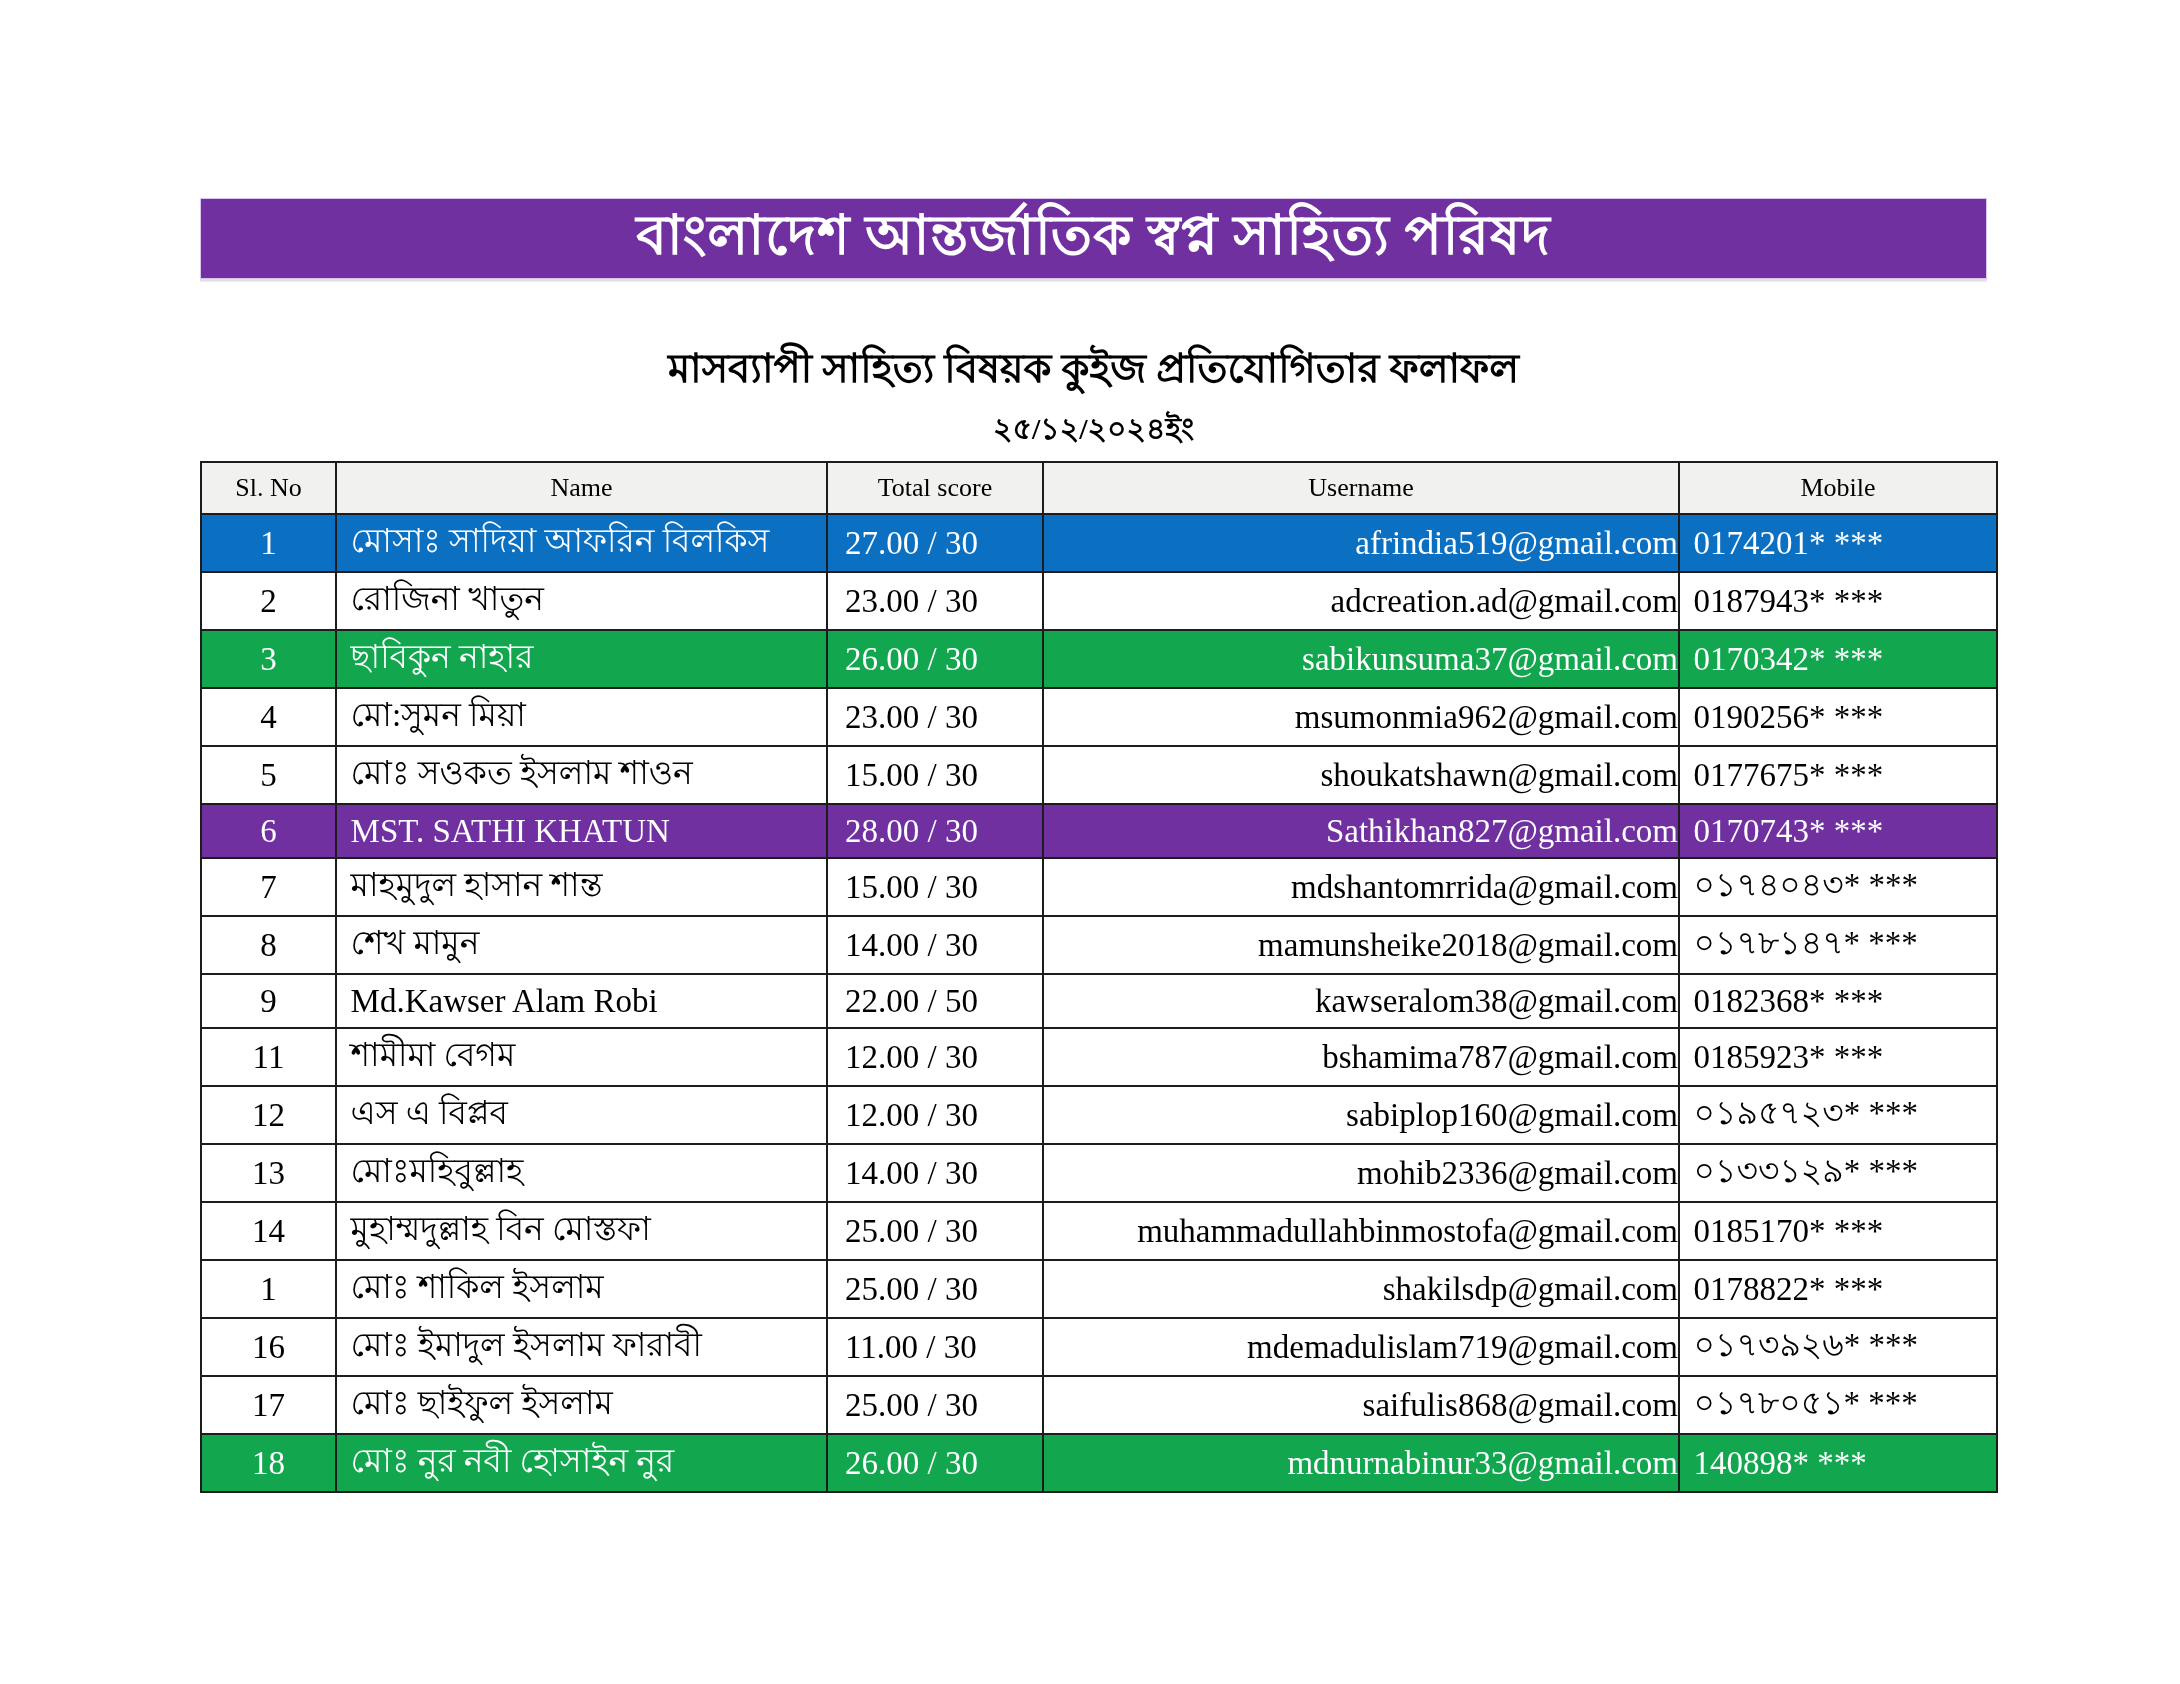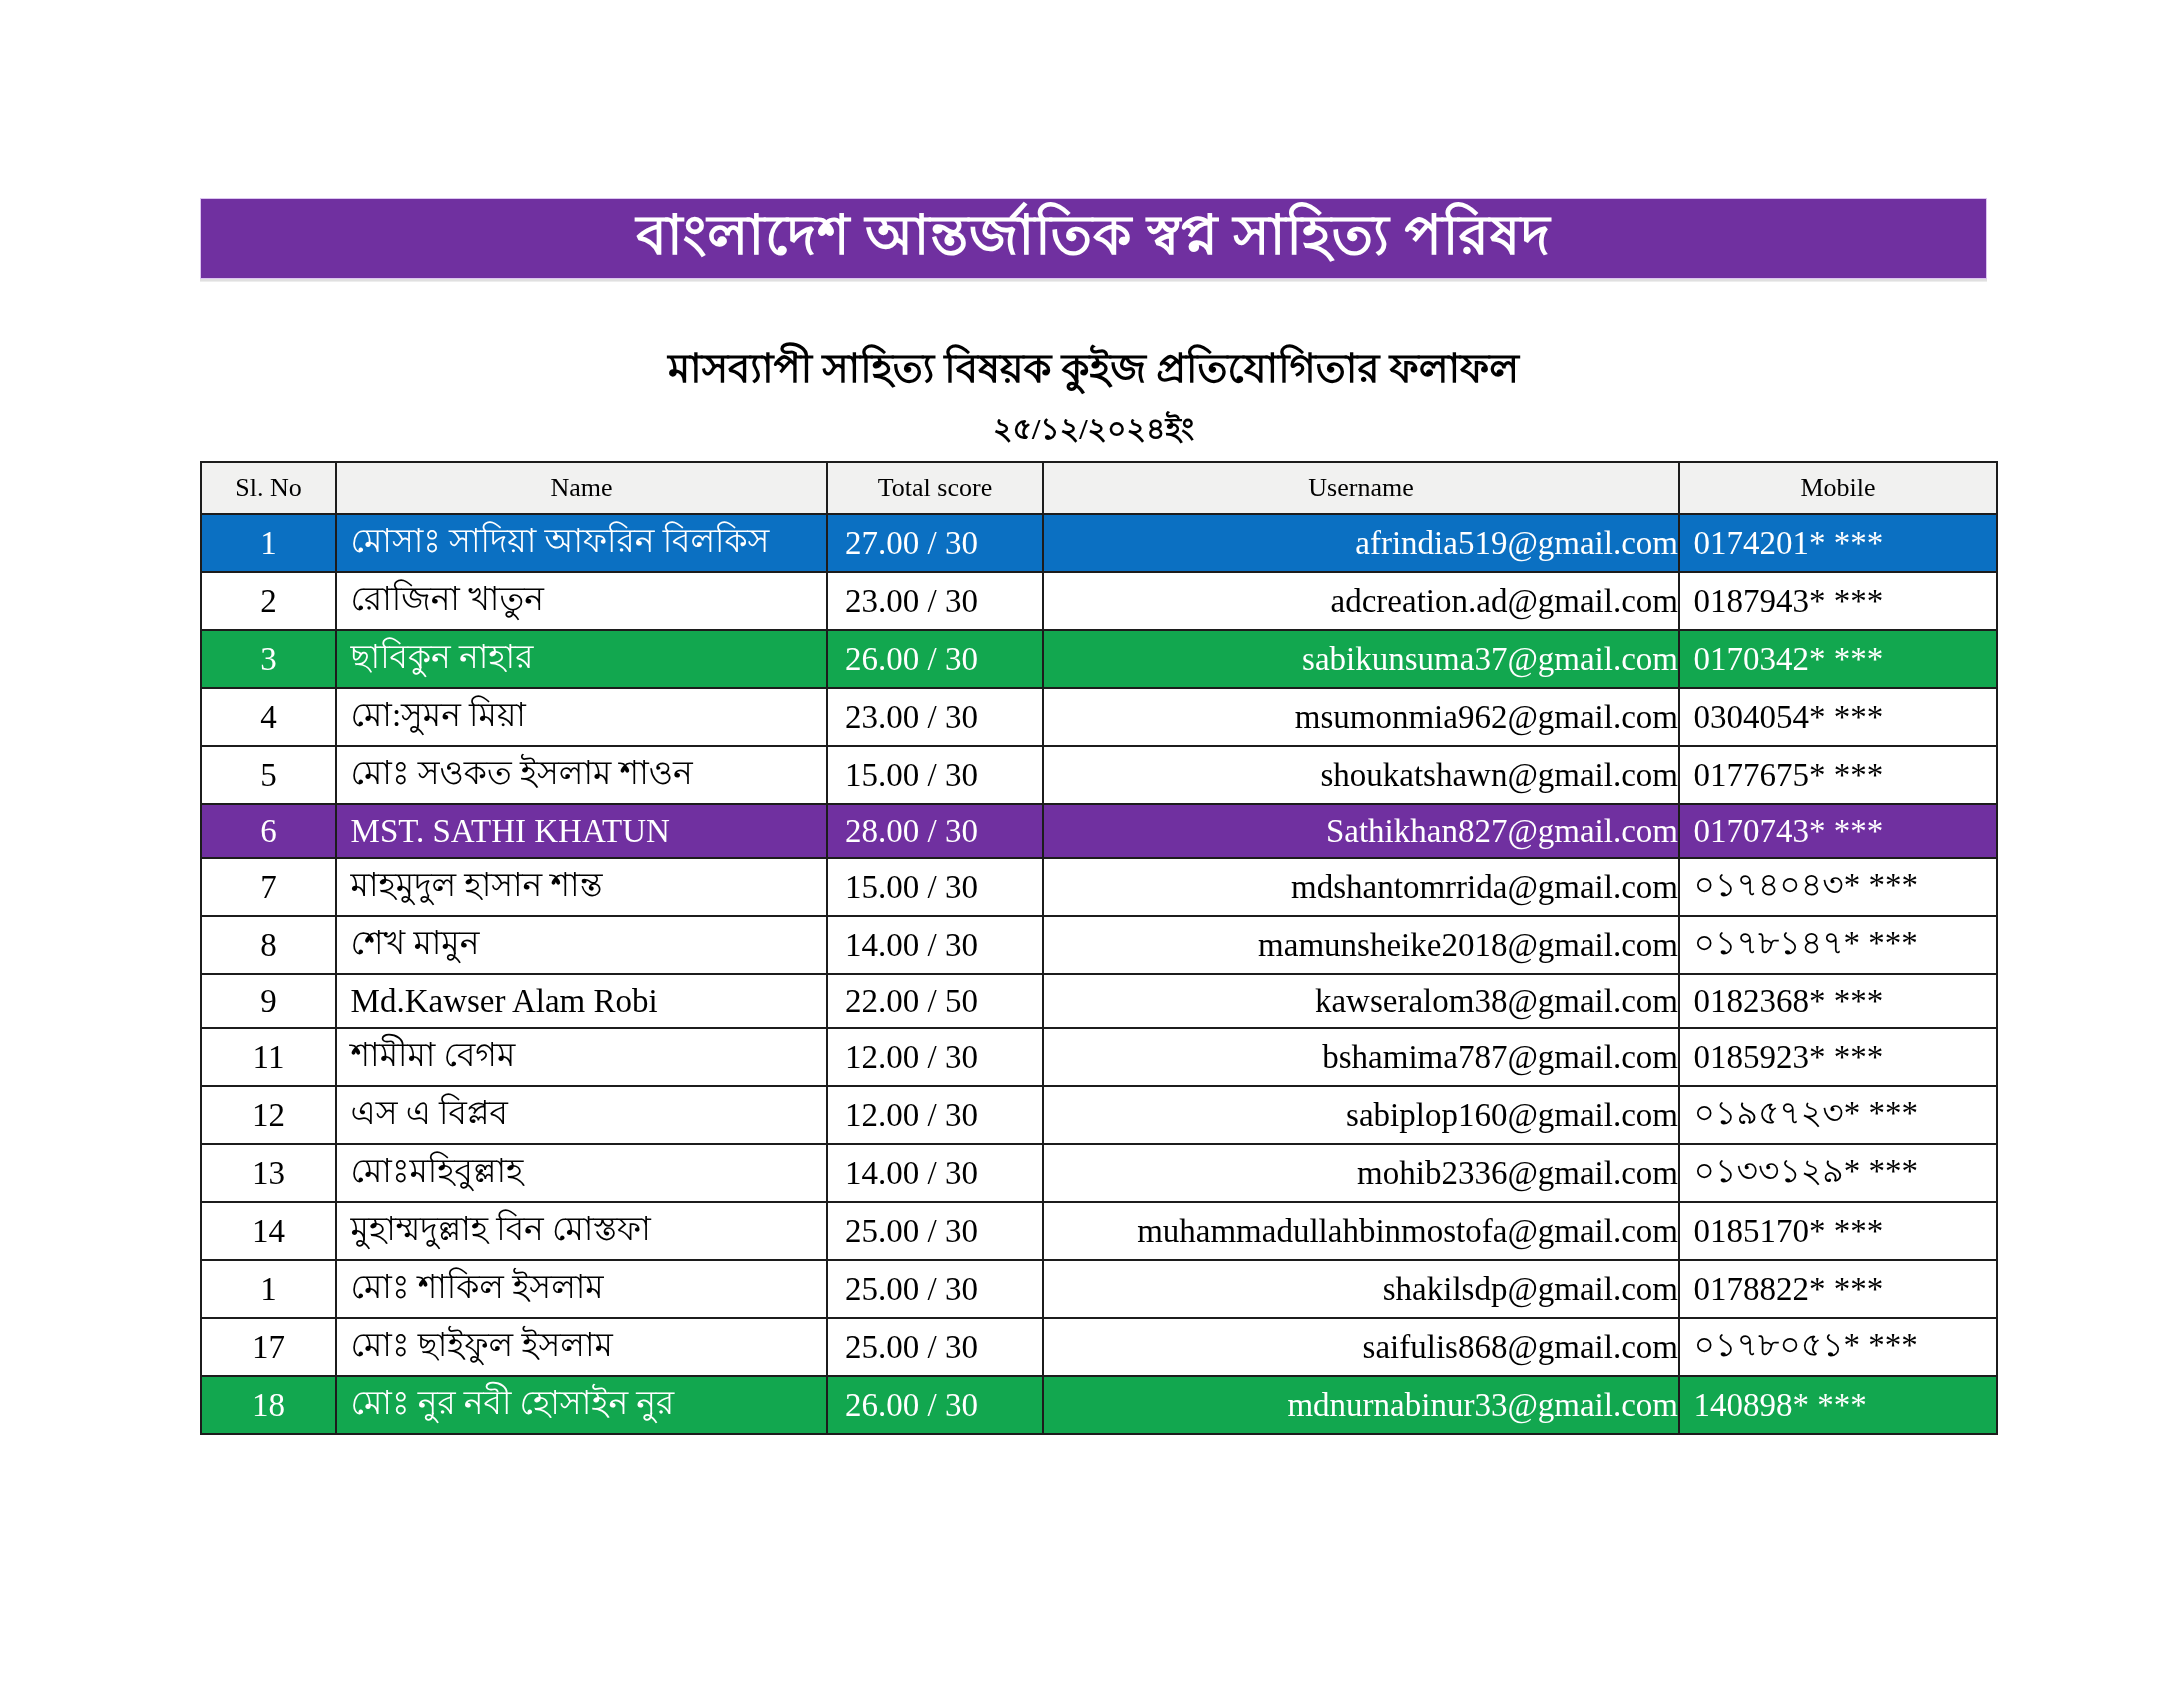--- a/index.html
+++ b/index.html
@@ -108,21 +108,21 @@
           <td>ছাবিকুন নাহার</td>
           <td>26.00 / 30</td>
           <td>sabikunsuma37@gmail.com</td>
           <td>0170342* ***</td>
         </tr>
         <tr>
           <td>4</td>
           <td>মো:সুমন মিয়া</td>
           <td>23.00 / 30</td>
           <td>msumonmia962@gmail.com</td>
-          <td>0304054* ***</td>
+          <td>0190256* ***</td>
         </tr>
         <tr>
           <td>5</td>
           <td>মোঃ সওকত ইসলাম শাওন</td>
           <td>15.00 / 30</td>
           <td>shoukatshawn@gmail.com</td>
           <td>0177675* ***</td>
         </tr>
         <tr class="hl-purple">
           <td>6</td>
@@ -181,20 +181,27 @@
           <td>0185170* ***</td>
         </tr>
         <tr>
           <td>1</td>
           <td>মোঃ শাকিল ইসলাম</td>
           <td>25.00 / 30</td>
           <td>shakilsdp@gmail.com</td>
           <td>0178822* ***</td>
         </tr>
         <tr>
+          <td>16</td>
+          <td>মোঃ ইমাদুল ইসলাম ফারাবী</td>
+          <td>11.00 / 30</td>
+          <td>mdemadulislam719@gmail.com</td>
+          <td>০১৭৩৯২৬* ***</td>
+        </tr>
+        <tr>
           <td>17</td>
           <td>মোঃ ছাইফুল ইসলাম</td>
           <td>25.00 / 30</td>
           <td>saifulis868@gmail.com</td>
           <td>০১৭৮০৫১* ***</td>
         </tr>
         <tr class="hl-green">
           <td>18</td>
           <td>মোঃ নুর নবী হোসাইন নুর</td>
           <td>26.00 / 30</td>

